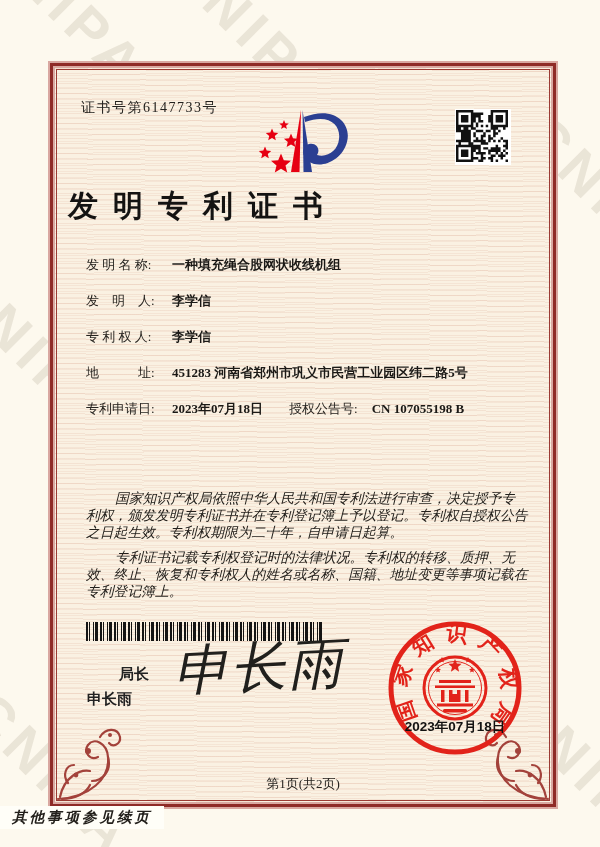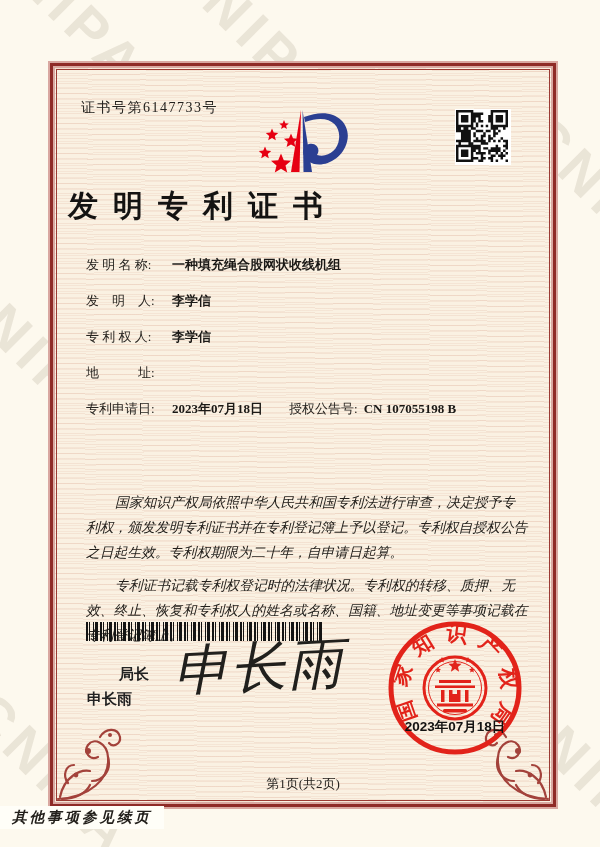--- a/index.html
+++ b/index.html
@@ -27,24 +27,24 @@
   .cert-no{position:absolute;left:28px;top:33px;font-size:14px;letter-spacing:1.5px;color:#23211e;}
   .logo{position:absolute;left:188px;top:40px;width:122px;height:72px;}
   .qr{position:absolute;left:402px;top:43px;width:54px;height:54px;background:#fff;padding:1px;}
   .title{position:absolute;left:0;right:0;top:120px;text-align:left;
          font-size:30px;font-weight:700;letter-spacing:15px;text-indent:15px;color:#141312;}
   
   .fields{position:absolute;left:33px;top:188px;width:442px;font-size:13px;line-height:21px;}
   .row{display:flex;margin-bottom:15px;white-space:nowrap;}
   .lbl{display:inline-block;width:86px;flex:0 0 86px;color:#26231f;}
   .val{font-weight:700;color:#1b1916;}
-  .pair2{margin-left:26px;display:flex;}
+  .pair2{margin-left:26px;display:flex;gap:8px;}
   .pair2 .lbl{width:auto;flex:0 0 auto;margin-right:6px;}
   
-  .notice{position:absolute;left:33px;top:424px;width:442px;font-size:13.8px;line-height:25px;
+  .notice{position:absolute;left:33px;top:424px;width:442px;font-size:13.8px;line-height:17px;
           font-style:italic;font-weight:500;color:#23201c;}
   .notice p{margin:0 0 8px 0;text-indent:2.1em;}
   
   .barcode{position:absolute;left:33px;top:556px;width:237px;height:19px;
     background:repeating-linear-gradient(90deg,#141414 0 2px,transparent 2px 3px,#141414 3px 4px,
       transparent 4px 7px,#141414 7px 8px,transparent 8px 9px,#141414 9px 12px,transparent 12px 14px);}
   
   .issuer-title{position:absolute;left:34px;top:599px;font:700 15px "Liberation Sans","DejaVu Sans",sans-serif;color:#222;margin-left:32px;}
   .issuer-name{position:absolute;left:34px;top:624px;font:700 15px "Liberation Sans","DejaVu Sans",sans-serif;color:#222;}
   .signature{position:absolute;left:96px;top:566px;width:220px;text-align:center;
@@ -132,20 +132,21 @@
       <div class="row">
         <span class="lbl">发　明　人:</span>
         <span class="val">李学信</span>
       </div>
       <div class="row">
         <span class="lbl">专 利 权 人:</span>
         <span class="val">李学信</span>
       </div>
       <div class="row">
         <span class="lbl">地　　　址:</span>
+        <span class="val">451283 河南省郑州市巩义市民营工业园区纬二路5号</span>
       </div>
       <div class="row">
         <span class="lbl">专利申请日:</span>
         <span class="val">2023年07月18日</span>
         <span class="pair2">
           <span class="lbl">授权公告号:</span>
           <span class="val">CN 107055198 B</span>
         </span>
       </div>
     </div>

